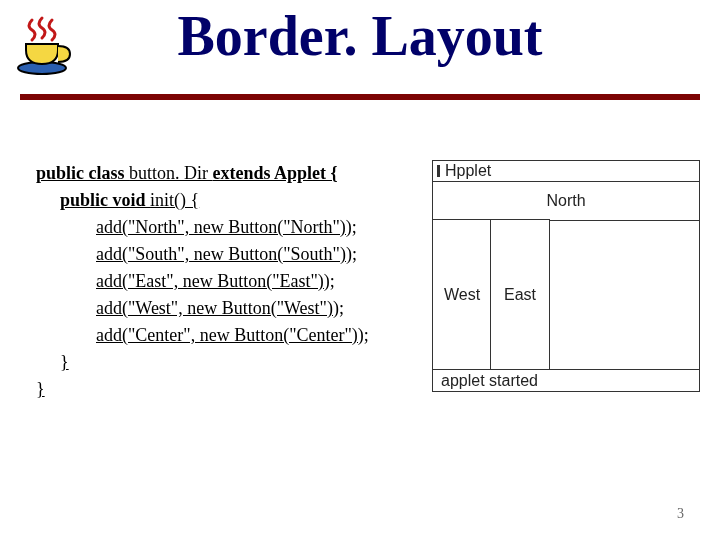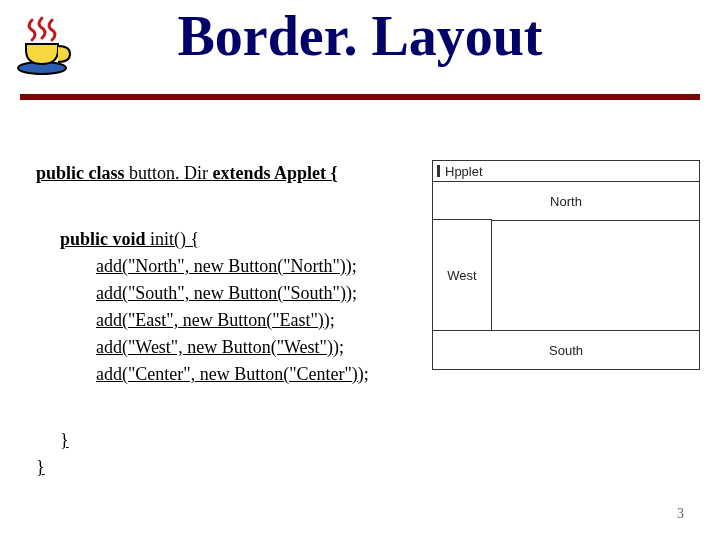--- a/index.html
+++ b/index.html
@@ -4,23 +4,23 @@
 <style>
   * { box-sizing: border-box; }
   body { margin: 0; width: 720px; height: 540px; background: #fff; font-family: "Times New Roman", serif; position: relative; overflow: hidden; }
   .slide { width: 720px; height: 540px; position: relative; padding: 0; }
   .header { position: relative; height: 92px; }
   .title { position: absolute; left: 0; right: 0; top: 4px; text-align: center; font-size: 56px; font-weight: 700; color: #010169; font-family: "Times New Roman", serif; }
   .logo { position: absolute; left: 12px; top: 14px; width: 64px; height: 64px; }
   .divider { position: absolute; left: 20px; right: 20px; top: 94px; height: 6px; background: #7c0404; }
   .content { position: absolute; left: 36px; top: 160px; right: 20px; text-decoration: underline; }
   .code { font-family: "Times New Roman", serif; font-size: 18px; line-height: 27px; color: #000; }
-  .code .ind1 { padding-left: 24px; margin-top: 39px; }
+  .code .ind1 { padding-left: 24px; }
   .code .ind2 { padding-left: 60px; }
-  .applet { position: absolute; left: 432px; top: 160px; width: 268px; height: 234px; font-family: Arial, sans-serif; font-size: 13px; color: #222; }
+  .applet { position: absolute; left: 432px; top: 160px; width: 268px; height: 234px; font-family: Arial, sans-serif; font-size: 16px; color: #222; }
   .applet-top { border: 1px solid #333; height: 22px; display: flex; align-items: center; padding-left: 12px; background: #fff; position: relative; }
   .applet-top::before { content: ""; position: absolute; left: 4px; top: 4px; width: 3px; height: 12px; background: #333; }
   .applet-body { border: 1px solid #333; border-top: none; height: 188px; display: flex; flex-direction: column; }
   .bl-row { display: flex; }
   .bl-north, .bl-south { border: 1px solid #333; margin: -1px; height: 40px; display: flex; align-items: center; justify-content: center; flex: 1; background: #fff; }
   .bl-mid { display: flex; flex: 1; }
   .bl-west, .bl-center, .bl-east { border: 1px solid #333; margin: -1px; display: flex; align-items: center; justify-content: center; background: #fff; }
   .bl-west, .bl-east { width: 60px; }
   .bl-center { flex: 1; }
   .applet-status { border: 1px solid #333; border-top: none; height: 22px; display: flex; align-items: center; padding-left: 8px; background: #fff; }
@@ -69,23 +69,24 @@
     <div class="applet-body">
       <div class="bl-row">
         <div class="bl-north">
             <span>North</span>
           </div>
       </div>
       <div class="bl-mid">
         <div class="bl-west">
             <span>West</span>
           </div>
-      </div>
-      <div class="bl-row">
-        <div class="bl-south">
-            <span>South</span>
+        <div class="bl-east">
+            <span>East</span>
           </div>
       </div>
+    </div>
+    <div class="applet-status">
+      <span>applet started</span>
     </div>
   </div>
 
   <div class="pagenum">3</div>
 </div>
 
 </body></html>

